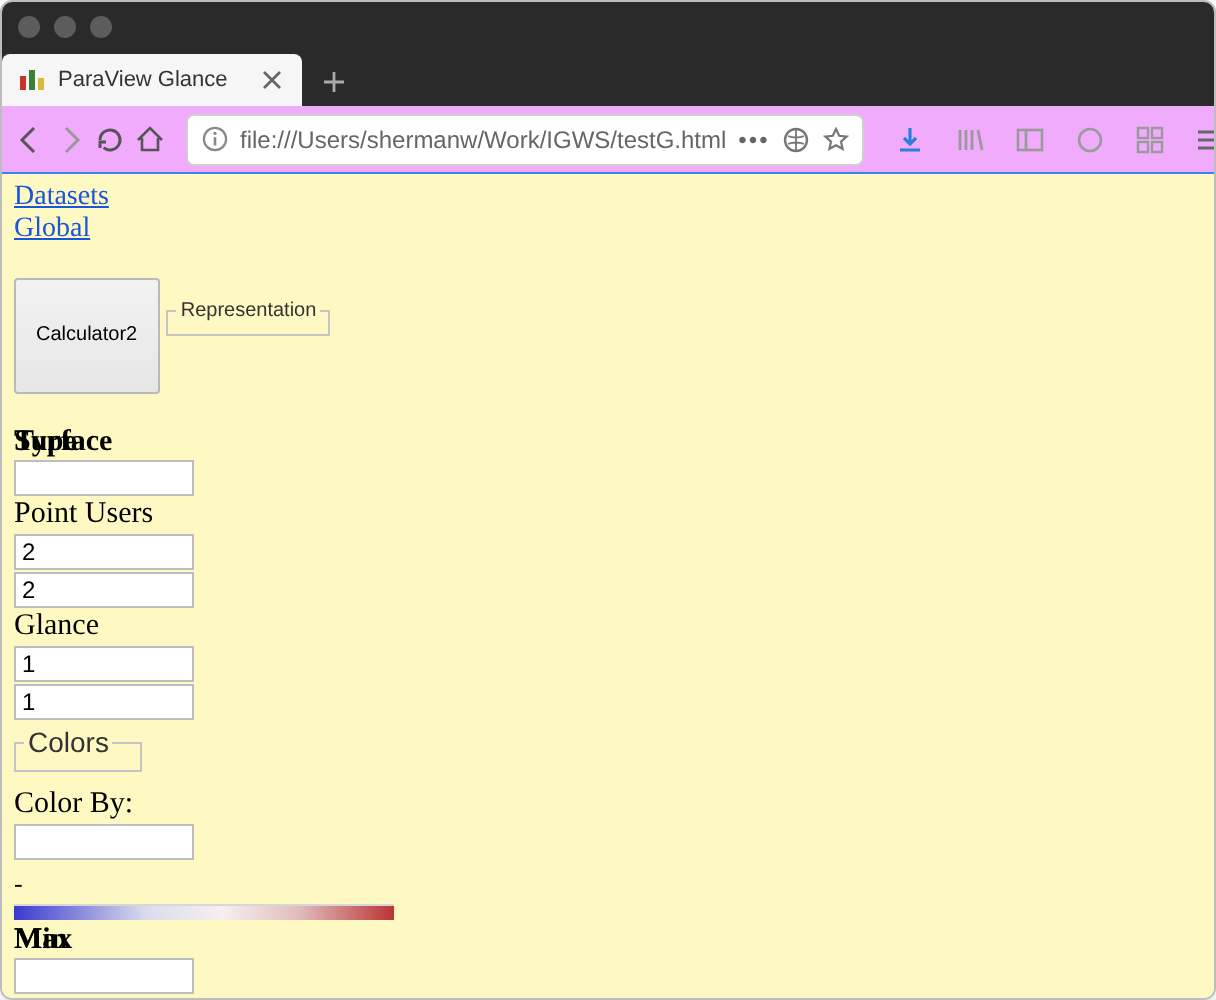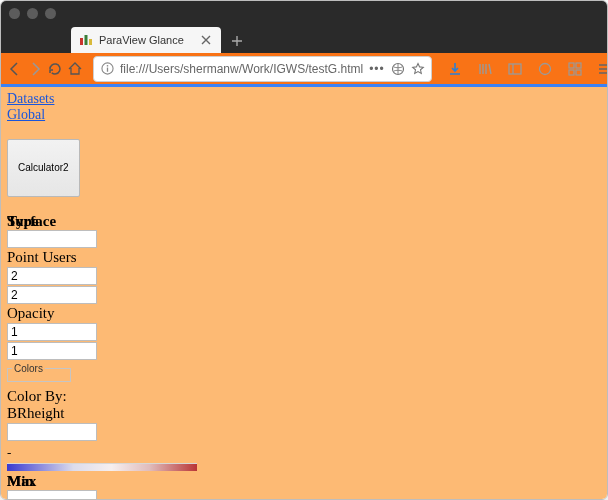--- a/index.html
+++ b/index.html
@@ -5,52 +5,52 @@
 * { margin: 0; padding: 0; box-sizing: border-box; }
 html, body { width: 608px; height: 500px; font-family: "Helvetica Neue", Arial, sans-serif; font-size: 13px; color: #000; background: #fff; }
 .window { width: 608px; height: 500px; border: 1px solid #bdbdbd; border-radius: 6px; overflow: hidden; box-shadow: 0 4px 14px rgba(0,0,0,0.15); display: flex; flex-direction: column; }
 
 
 .titlebar { height: 24px; background: #2a2a2a; display: flex; align-items: center; padding: 0 8px; position: relative; }
 .traffic { display: flex; gap: 7px; }
 .traffic span { width: 11px; height: 11px; border-radius: 50%; background: #5c5c5c; display: block; }
 
 
-.tabstrip { height: 28px; background: #2a2a2a; display: flex; align-items: flex-end; padding-left: 70px; }
+.tabstrip { height: 28px; background: #2a2a2a; display: flex; align-items: flex-end; }
 .tab { height: 26px; min-width: 150px; background: #f6f6f6; border-radius: 4px 4px 0 0; display: flex; align-items: center; padding: 0 8px; font-size: 11px; color: #333; gap: 6px; }
 .tab .favicon { width: 14px; height: 14px; }
 .tab .title { flex: 1; white-space: nowrap; overflow: hidden; }
 .tab .close { width: 14px; height: 14px; display: flex; align-items: center; justify-content: center; color: #555; }
 .newtab { width: 24px; height: 24px; display: flex; align-items: center; justify-content: center; color: #aaa; margin-left: 4px; }
 
 
-.toolbar { height: 34px; background: #f97316; border-bottom: 3px solid #3b82f6; display: flex; align-items: center; padding: 0 6px; gap: 4px; }
+.toolbar { height: 34px; background: #f0abfc; border-bottom: 1px solid #3b82f6; display: flex; align-items: center; padding: 0 6px; gap: 4px; }
 .tool-btn { width: 26px; height: 26px; display: flex; align-items: center; justify-content: center; border-radius: 3px; color: #555; }
 .urlbar { flex: 1; height: 26px; border: 1px solid #cfcfcf; border-radius: 4px; background: #fff; display: flex; align-items: center; padding: 0 6px; gap: 6px; font-size: 12px; color: #555; margin: 0 6px; }
 .urlbar .info { width: 14px; height: 14px; display:flex; align-items:center; justify-content:center; }
 .urlbar .addr { flex: 1; color: #666; white-space: nowrap; overflow: hidden; }
 .urlbar .dots { color: #666; letter-spacing: 1px; font-size: 12px; }
 .toolbar-right { display: flex; align-items: center; gap: 4px; }
 .dl { color: #2a80d8; }
 
 
-.content { flex: 1; background: #fdba74; overflow: auto; padding: 4px 6px 6px 6px; font-family: "Times New Roman", Times, serif; font-size: 15px; line-height: 1.15; }
+.content { flex: 1; background: #fef9c3; overflow: auto; padding: 4px 6px 6px 6px; font-family: "Times New Roman", Times, serif; font-size: 15px; line-height: 1.15; }
 .link { color: #1a56db; font-size: 14px; display: block; }
 .module-btn { display: inline-block; background: linear-gradient(#f2f2f2,#e6e6e6); border: 1px solid #b9b9b9; border-radius: 2px; font-size: 10px; font-family: Liberation Sans, sans-serif; padding: 22px 10px; margin: 16px 0; }
 fieldset { border: 1px solid #c5c5c5; padding: 2px 4px 4px 4px; margin: 2px 0; display: inline-block; min-width: 64px; }
 legend { font-size: 10px; font-family: Arial, sans-serif; color: #333; padding: 0 2px; }
 .stack { position: relative; height: 16px; }
 .stack .a, .stack .b { position: absolute; left: 0; top: 0; font-weight: bold; }
 .stack .a { font-weight: 600; }
 .txtlabel { font-size: 15px; }
 .txtinput { width: 90px; height: 18px; border: 1px solid #bdbdbd; font-size: 12px; padding: 0 3px; font-family: Arial, sans-serif; display: block; margin: 1px 0; }
 .spinner { width: 90px; height: 18px; border: 1px solid #bdbdbd; font-size: 12px; padding: 0 3px; font-family: Arial, sans-serif; display: block; margin: 1px 0; }
 .gradient-bar { width: 190px; height: 8px; background: linear-gradient(to right, #3a3ad0 0%, #dcdcec 35%, #f6efef 55%, #e0bcbc 75%, #b93636 100%); border-top: 1px solid #d7d7d7; margin: 2px 0; }
 .row { display: flex; align-items: center; gap: 80px; }
-legend.inner { font-size: 10px; }
+legend.inner { font-size: 14px; }
 
 svg { display: block; }
 </style>
 </head>
 <body>
 
 <div class="window">
 
   <div class="titlebar">
     <div class="traffic">
@@ -168,41 +168,43 @@
   </div>
 
   <div class="content">
 
     <a class="link" href="#">Datasets</a>
     <a class="link" href="#">Global</a>
 
     <div>
       <div class="module-btn">Calculator2</div>
 
+      <fieldset>
+        <legend>Representation</legend>
+      </fieldset>
 
       <div class="stack">
         <span class="a">Type</span>
         <span class="b">Surface</span>
       </div>
       <input class="txtinput" type="text" style="">
 
       <div class="txtlabel">Point Users</div>
       <input class="txtinput" type="text" value="2" style="">
       <input class="spinner" type="number" value="2" style="">
 
-      <div class="txtlabel">Opacity</div>
+      <div class="txtlabel">Glance</div>
       <input class="txtinput" type="text" value="1" style="">
       <input class="spinner" type="number" value="1" style="">
 
       <fieldset>
         <legend class="inner">Colors</legend>
       </fieldset>
 
       <div class="txtlabel">Color By:</div>
-      <div class="txtlabel">BRheight</div>
       <input class="txtinput" type="text" style="">
 
       <div style="height:4px"></div>
       <div style="font-size:13px">-</div>
       <div class="gradient-bar"></div>
 
       <div class="stack">
         <span class="a">Min</span>
         <span class="b">Max</span>
       </div>

